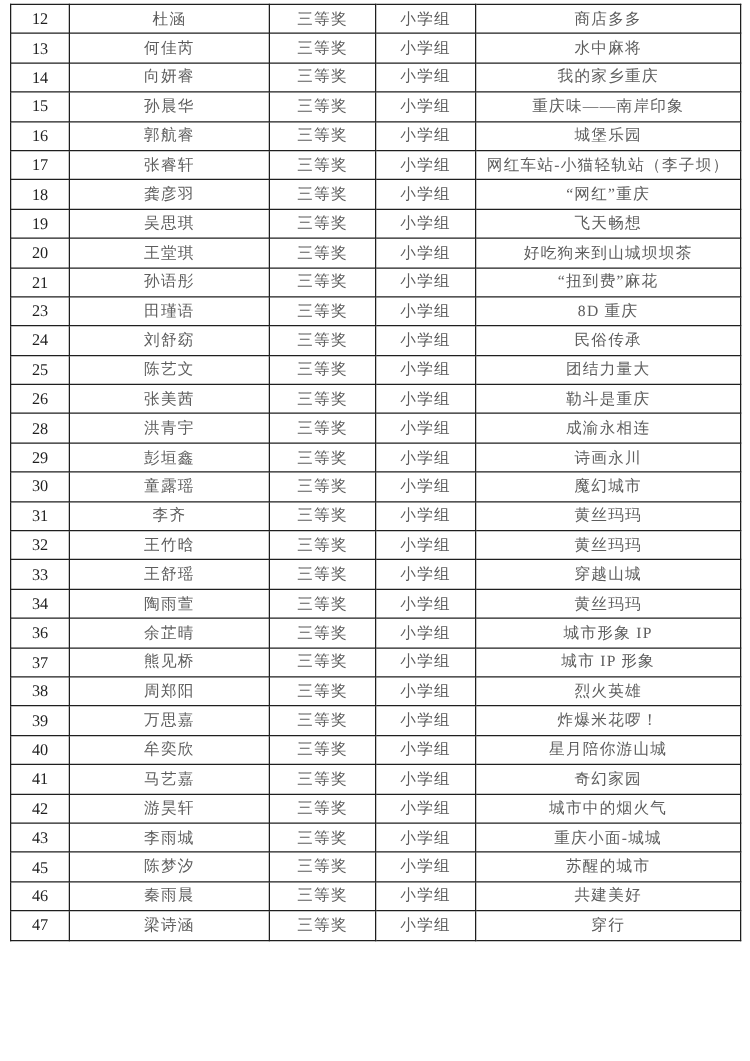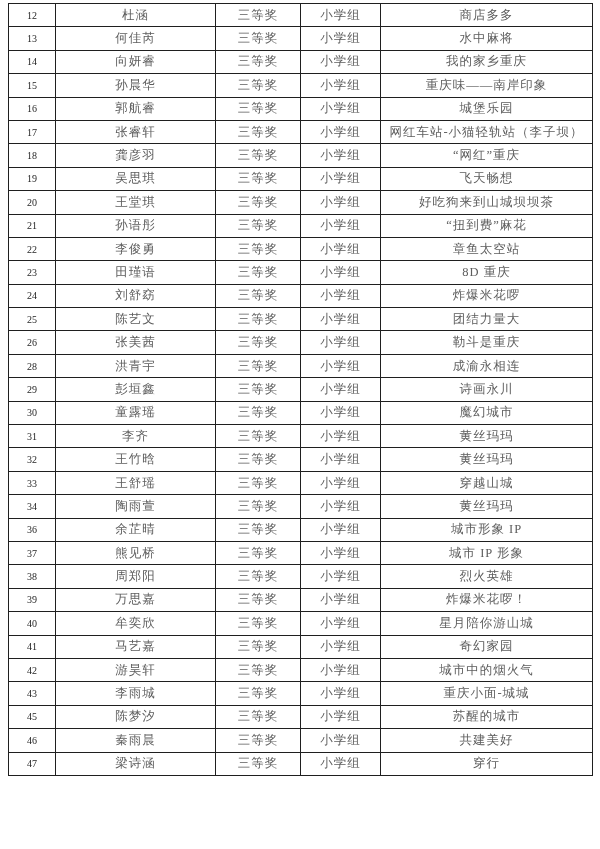--- a/index.html
+++ b/index.html
@@ -28,21 +28,21 @@
   table.awards td {
     border: 1px solid #1f1f1f;
     height: 22.4px;
     padding: 0 2px;
     text-align: center;
     vertical-align: middle;
     overflow: hidden;
     white-space: nowrap;
   }
   td.c-no {
-    font-size: 10px;
+    font-size: 13px;
     color: #1f1f1f;
     font-family: "Liberation Serif", "DejaVu Serif", serif;
   }
   td.c-cjk {
     font-size: 12.5px;
     color: #5d5d5d;
     letter-spacing: 1px;
     font-family: "Liberation Serif", "DejaVu Serif", serif;
   }
 </style>
@@ -123,39 +123,32 @@
     <td class="c-cjk">好吃狗来到山城坝坝茶</td>
   </tr>
         <tr>
     <td class="c-no">21</td>
     <td class="c-cjk">孙语彤</td>
     <td class="c-cjk">三等奖</td>
     <td class="c-cjk">小学组</td>
     <td class="c-cjk">“扭到费”麻花</td>
   </tr>
         <tr>
-    <td class="c-no">22</td>
-    <td class="c-cjk">李俊勇</td>
-    <td class="c-cjk">三等奖</td>
-    <td class="c-cjk">小学组</td>
-    <td class="c-cjk">章鱼太空站</td>
-  </tr>
-        <tr>
     <td class="c-no">23</td>
     <td class="c-cjk">田瑾语</td>
     <td class="c-cjk">三等奖</td>
     <td class="c-cjk">小学组</td>
     <td class="c-cjk">8D 重庆</td>
   </tr>
         <tr>
     <td class="c-no">24</td>
     <td class="c-cjk">刘舒窈</td>
     <td class="c-cjk">三等奖</td>
     <td class="c-cjk">小学组</td>
-    <td class="c-cjk">炸爆米花啰</td>
+    <td class="c-cjk">民俗传承</td>
   </tr>
         <tr>
     <td class="c-no">25</td>
     <td class="c-cjk">陈艺文</td>
     <td class="c-cjk">三等奖</td>
     <td class="c-cjk">小学组</td>
     <td class="c-cjk">团结力量大</td>
   </tr>
         <tr>
     <td class="c-no">26</td>

